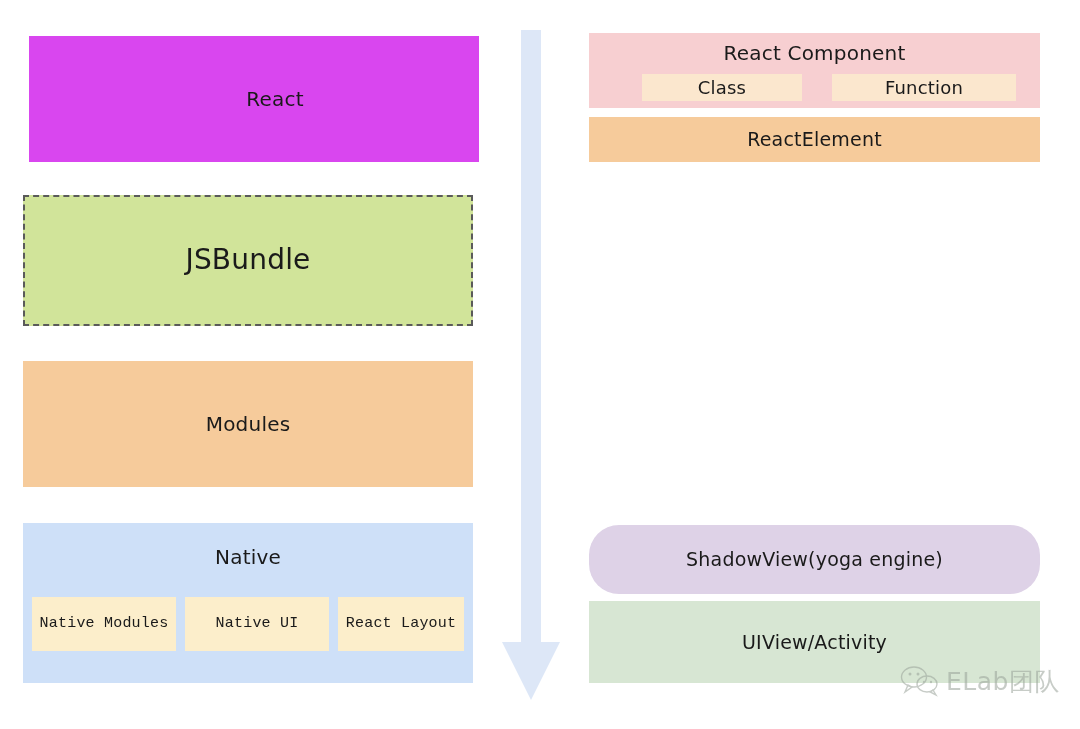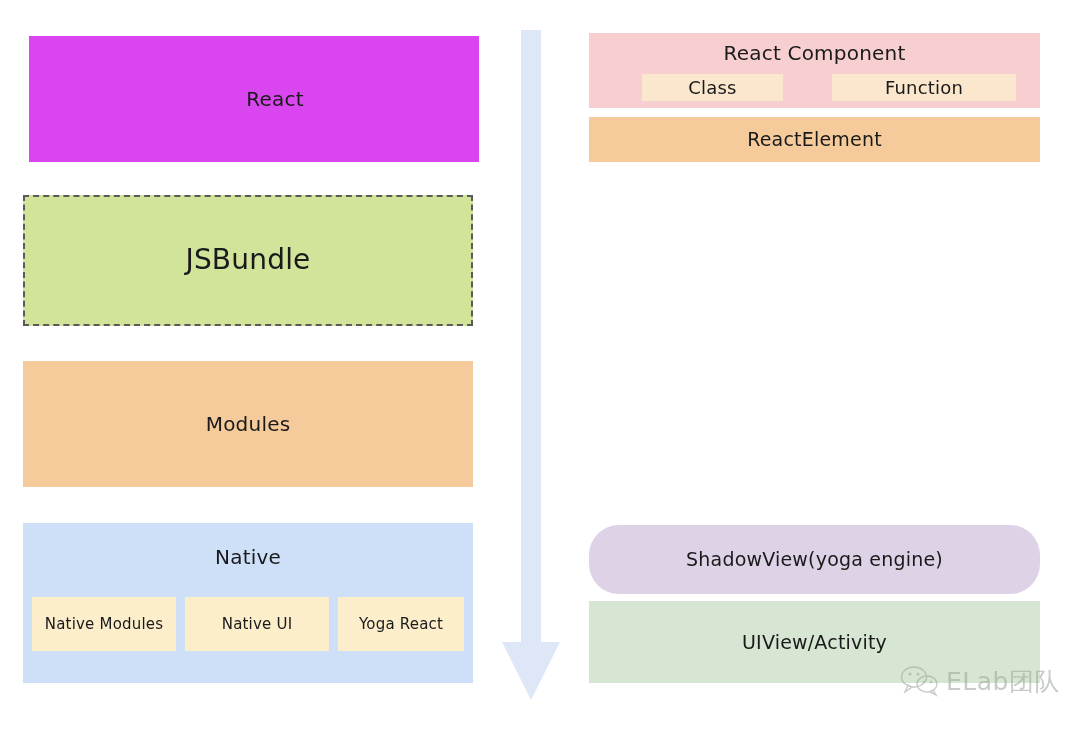--- a/index.html
+++ b/index.html
@@ -61,20 +61,21 @@
     left: 0; top: 22px; width: 100%;
     font-size: 20px;
     color: #1a1a1a;
   }
   .native-sub {
     position: absolute;
     top: 597px;
     height: 54px;
     background: #fceecb;
     font-size: 15px;
+    font-family: Liberation Mono, monospace;
   }
   #box-native-modules { left: 32px; width: 144px; }
   #box-native-ui      { left: 185px; width: 144px; }
   #box-yoga-layout    { left: 338px; width: 126px; }
 
   
   #flow-arrow {
     position: absolute;
     left: 495px; top: 30px;
     width: 80px; height: 675px;
@@ -94,21 +95,21 @@
     color: #1a1a1a;
     text-align: center;
   }
   .rc-sub {
     position: absolute;
     top: 74px;
     height: 27px;
     background: #fbe7ce;
     font-size: 18px;
   }
-  #box-class    { left: 642px; width: 141px; }
+  #box-class    { left: 642px; width: 160px; }
   #box-function { left: 832px; width: 184px; }
 
   #box-reactelement {
     left: 589px; top: 117px; width: 451px; height: 45px;
     background: #f6cb9b;
     font-size: 19px;
   }
   #box-shadowview {
     left: 589px; top: 525px; width: 451px; height: 69px;
     background: #ded2e7;
@@ -161,21 +162,21 @@
     <div id="native-title">Native</div>
   </div>
 
   <div class="box native-sub" id="box-native-modules">
     <span class="label">Native Modules</span>
   </div>
   <div class="box native-sub" id="box-native-ui">
     <span class="label">Native UI</span>
   </div>
   <div class="box native-sub" id="box-yoga-layout">
-    <span class="label">Yoga React</span>
+    <span class="label">React Layout</span>
   </div>
 
   <svg id="flow-arrow" viewBox="0 0 80 675">
     <polygon points="26,0 46,0 46,612 65,612 36,670 7,612 26,612" fill="#dde7f7"></polygon>
   </svg>
 
   <div class="box" id="box-react-component">
     <div id="react-component-title">React Component</div>
   </div>
 

